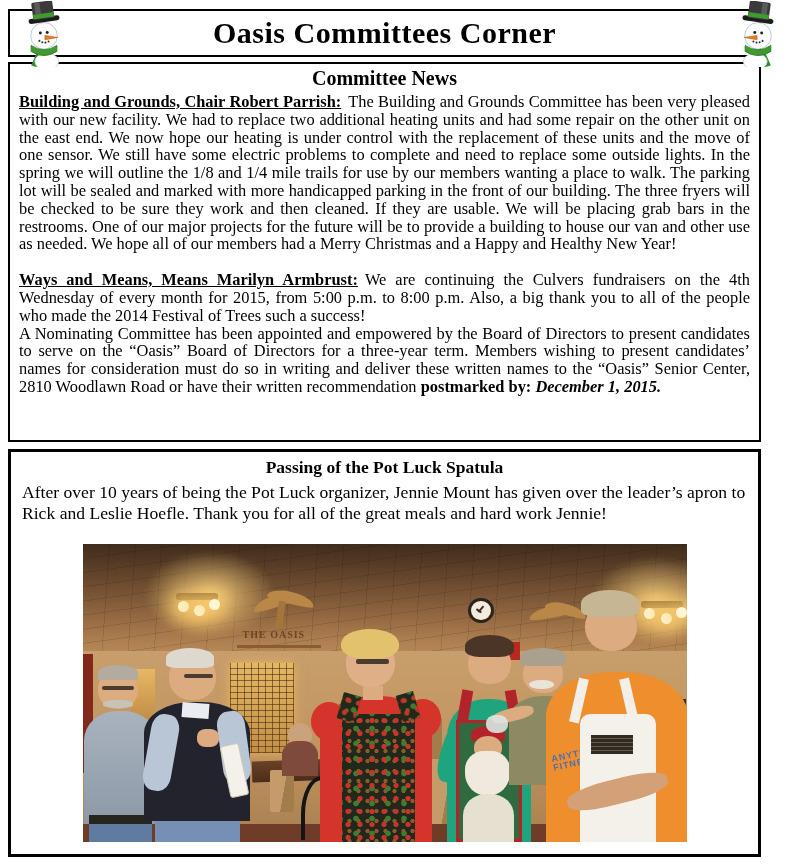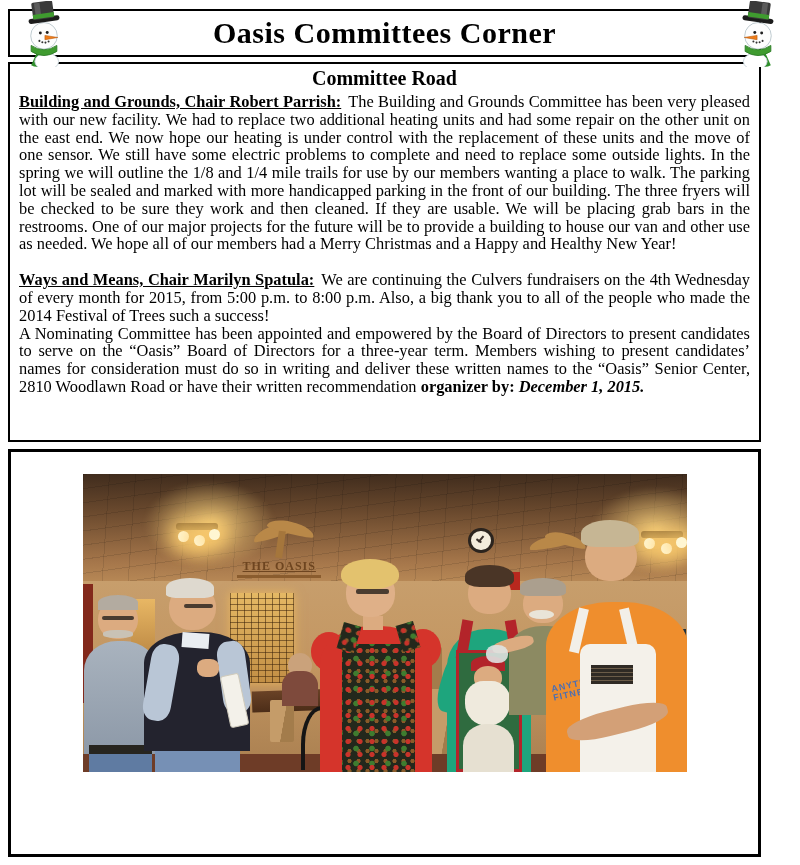--- a/index.html
+++ b/index.html
@@ -104,33 +104,35 @@
     <polygon points="31,37.5 45,39.8 31,42.3" fill="#ef7d1a" stroke="#b35408" stroke-width="0.6"></polygon>
     <circle cx="25" cy="43.5" r="1.1" fill="#333"></circle>
     <circle cx="28.2" cy="45.1" r="1.1" fill="#333"></circle>
     <circle cx="31.6" cy="45.4" r="1.1" fill="#333"></circle>
     <circle cx="35" cy="44.2" r="1.1" fill="#333"></circle>
     <path d="M16,48.5 Q30,58 44,48.5 L44,55 Q30,64 16,55 Z" fill="#3f9b2f" stroke="#2e7d27"></path>
   </svg>
 </div>
 
 <div class="frame" id="news-box">
-  <div class="section-title">Committee Road</div>
+  <div class="section-title">Committee News</div>
 
   <p class="body-text gap"><span class="runin">Building and Grounds, Chair Robert Parrish:</span><span>The Building and Grounds Committee has been very pleased with our new facility.  We had to replace two additional heating units and had some repair on the other unit on the east end.  We now hope our heating is under control with the replacement of these units and the move of one sensor. We still have some electric problems to complete and need to replace some outside lights.  In the spring we will outline the 1/8 and 1/4 mile trails for use by our members wanting a place to walk.  The parking lot will be sealed and marked with more handicapped parking in the front of our building.  The three fryers will be checked to be sure they work and then cleaned.  If they are usable. We will  be placing grab bars in the restrooms.  One of our major projects for the future will be to provide a building to house our van and other use as needed.  We hope all of our members had a Merry Christmas and a Happy and Healthy New Year!</span></p>
 
-  <p class="body-text"><span class="runin">Ways and Means, Chair Marilyn Spatula:</span><span>We are continuing the Culvers fundraisers on the 4th Wednesday of every month for 2015, from 5:00 p.m. to 8:00 p.m.  Also, a big thank you to all of the people who made the 2014 Festival of Trees such a success!</span></p>
+  <p class="body-text"><span class="runin">Ways and Means, Means Marilyn Armbrust:</span><span>We are continuing the Culvers fundraisers on the 4th Wednesday of every month for 2015, from 5:00 p.m. to 8:00 p.m.  Also, a big thank you to all of the people who made the 2014 Festival of Trees such a success!</span></p>
 
 
   <p class="body-text"><span>A Nominating Committee has been appointed and empowered by the Board of Directors to present candidates to serve on the “Oasis” Board of Directors for a three-year term. Members wishing to present candidates’ names for consideration must do so in writing and deliver these written names to the “Oasis” Senior Center, 2810 Woodlawn Road or have their written recommendation</span>
-    <b>organizer by:</b>
+    <b>postmarked by:</b>
     <b><i>December 1, 2015.</i></b></p>
 </div>
 
 <div class="frame" id="potluck-box">
+  <div class="sub-title" style="margin-top:3px;">Passing of the Pot Luck Spatula</div>
+  <p class="potluck-text">After over 10 years of being the Pot Luck organizer, Jennie Mount has given over the leader’s apron to Rick and Leslie Hoefle.  Thank you for all of the great meals and hard work Jennie!</p>
 
   <div id="photo">
     <div class="abs ceiling"></div>
     <div class="abs glow" style="left:10%;top:2%;width:22%;height:30%;background:radial-gradient(rgba(255,216,130,.85),rgba(255,216,130,0) 70%);"></div>
     <div class="abs glow" style="left:84%;top:4%;width:22%;height:30%;background:radial-gradient(rgba(255,216,130,.85),rgba(255,216,130,0) 70%);"></div>
     <div class="abs wall"></div>
 
     <div class="fixture" style="left:15.5%;top:16.5%;width:7%;height:2.4%;"></div>
     <div class="bulb" style="left:15.8%;top:19%;"></div>
     <div class="bulb" style="left:18.4%;top:20.5%;"></div>
@@ -138,21 +140,21 @@
     <div class="fixture" style="left:92.5%;top:19%;width:7%;height:2.4%;"></div>
     <div class="bulb" style="left:93%;top:21.5%;"></div>
     <div class="bulb" style="left:95.8%;top:23%;"></div>
     <div class="bulb" style="left:98.2%;top:21%;"></div>
 
     <div class="abs" style="left:0;top:37%;width:1.8%;height:40%;background:#83291b;"></div>
 
     <div class="palm-frond" style="left:28%;top:17%;width:8%;height:4%;transform:rotate(-18deg);"></div>
     <div class="palm-frond" style="left:30.5%;top:16%;width:8%;height:4%;transform:rotate(14deg);"></div>
     <div class="abs" style="left:32.2%;top:19%;width:1.2%;height:9%;background:#a5763c;transform:rotate(8deg);"></div>
-    <div class="abs sign-text" style="left:26.5%;top:28.5%;font-size:12px;text-decoration:underline;">THE OASIS</div>
+    <div class="abs sign-text" style="left:26.5%;top:28.5%;font-size:10px;">THE OASIS</div>
     <div class="abs" style="left:25.5%;top:34%;width:14%;height:1%;background:#8a5c2e;"></div>
 
     <div class="abs grid-cabinet" style="left:24.5%;top:40%;width:10.5%;height:30%;box-shadow:0 0 10px rgba(255,200,90,.6);"></div>
     <div class="abs" style="left:8%;top:42%;width:4%;height:22%;background:linear-gradient(#e8b764,#b5813f);"></div>
 
     <div class="abs clock-face" style="left:63.8%;top:18%;width:4.3%;height:8.6%;"></div>
     <div class="clock-hand" style="left:65.8%;top:20.5%;width:1.5px;height:8px;transform:rotate(40deg);"></div>
     <div class="clock-hand" style="left:65.5%;top:21.5%;width:1.5px;height:6px;transform:rotate(-55deg);"></div>
 
     <div class="abs" style="left:70.6%;top:33%;width:1.8%;height:6%;background:#b8281e;"></div>

